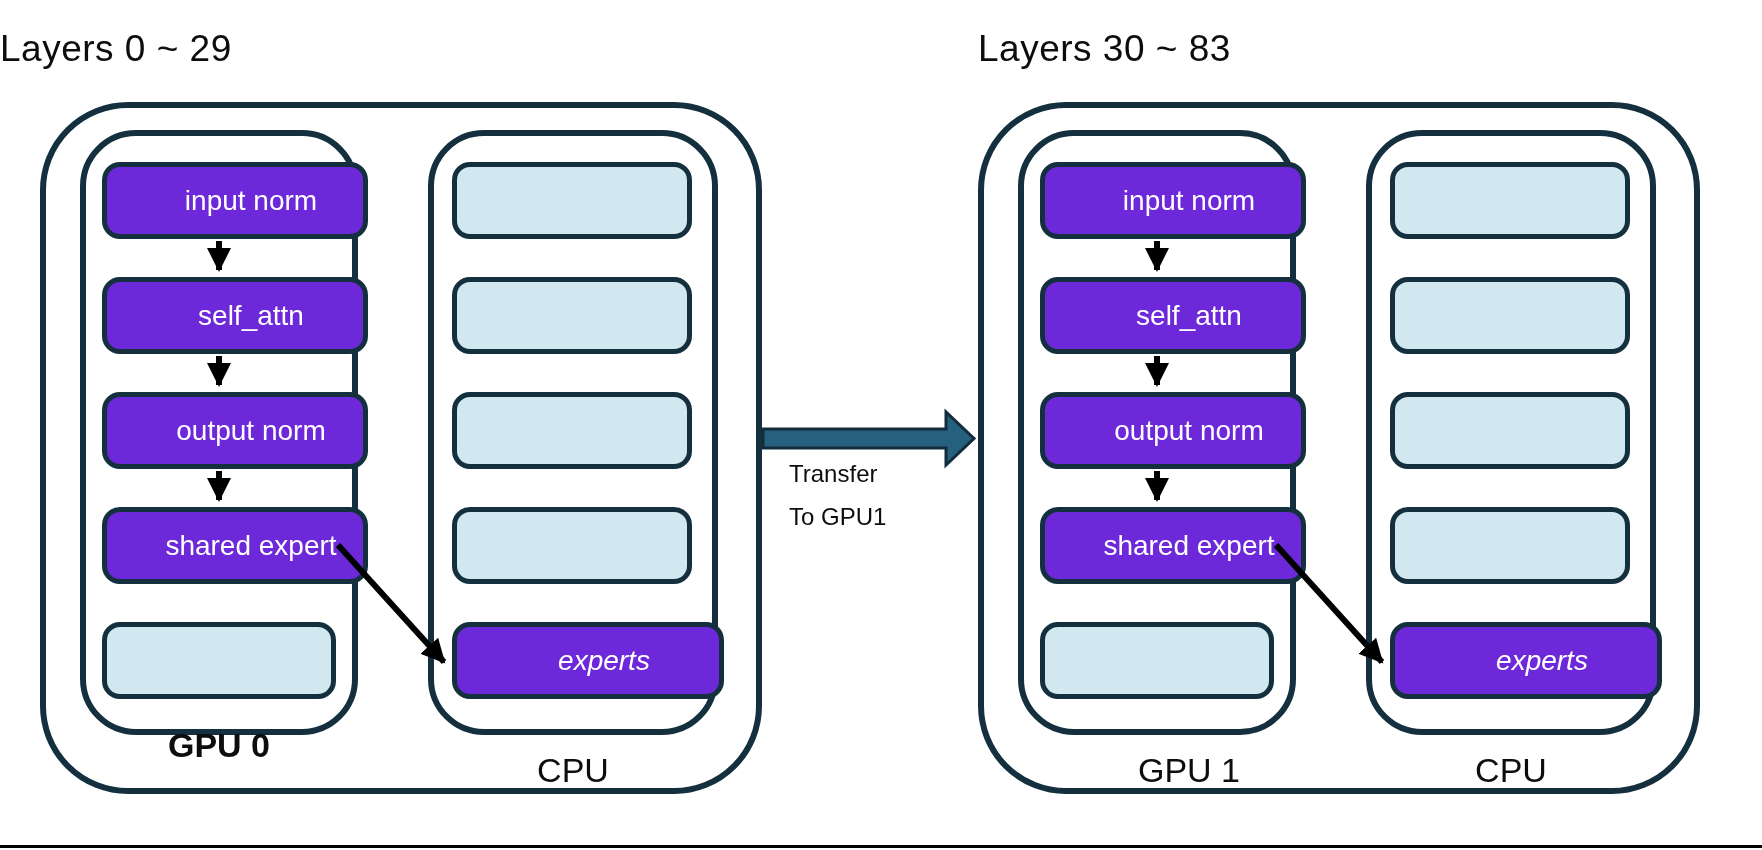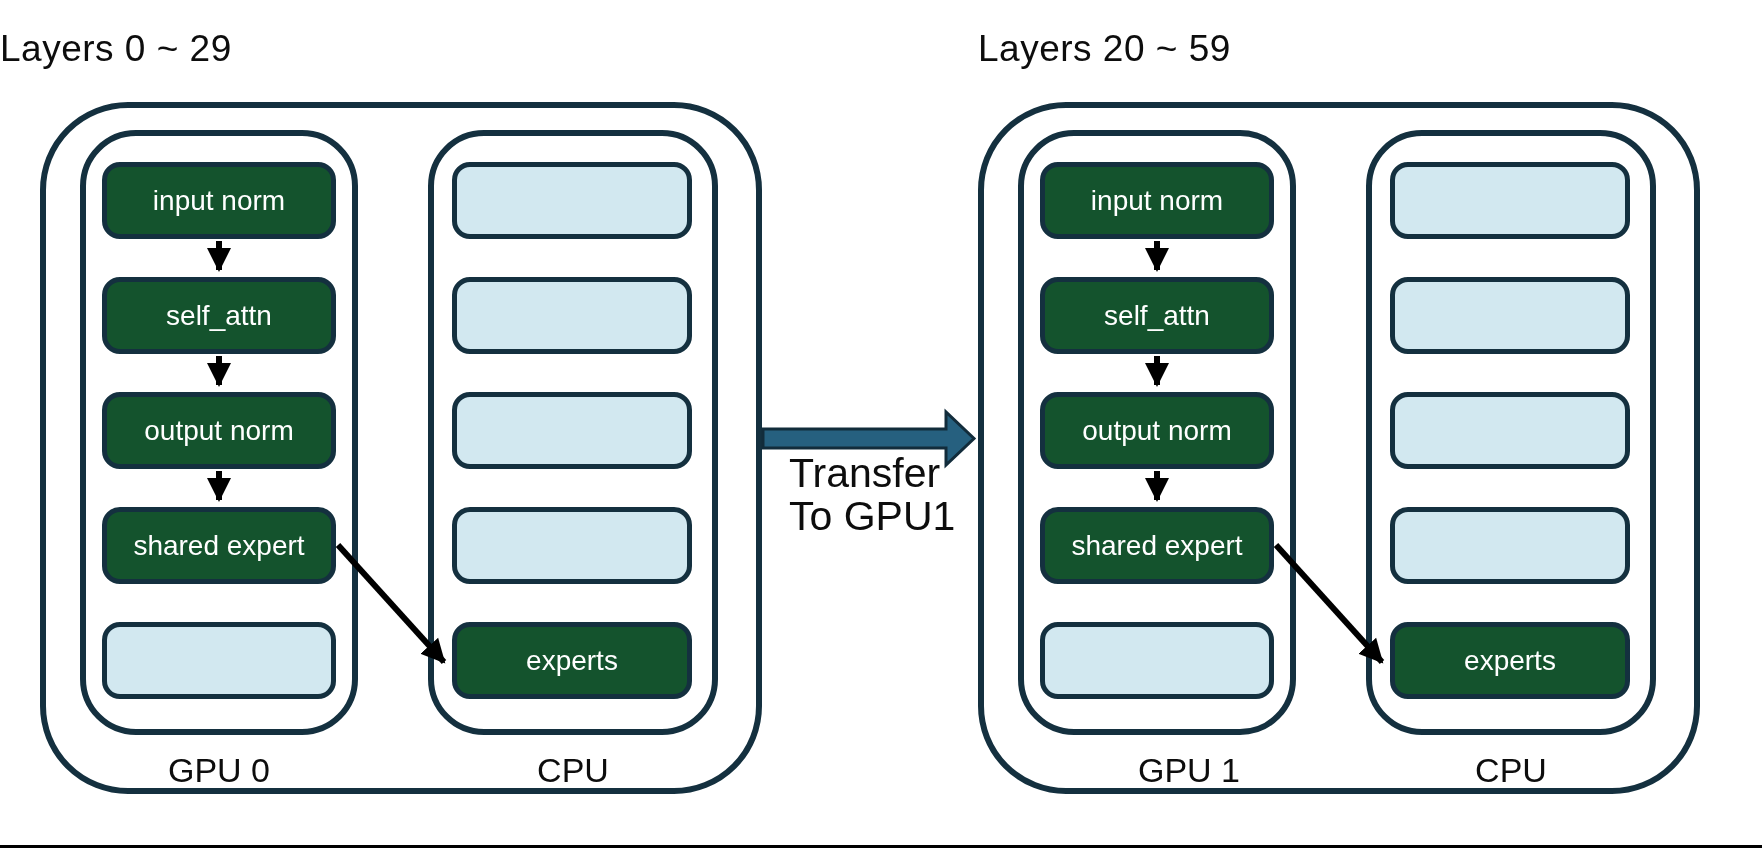--- a/index.html
+++ b/index.html
@@ -38,33 +38,33 @@
     position:absolute;
     height:67px;
     border:5px solid #14303f;
     border-radius:18px;
     display:flex;align-items:center;justify-content:center;
     font-size:28px;
     color:#ffffff;
     box-sizing:content-box;
   }
   .nbox.gpu{width:224px;}
-  .nbox.cpu{width:230px;}
-  .salmon{background:#14532d;}
+  .nbox.cpu{width:230px;font-style:italic;}
+  .salmon{background:#6d28d9;padding-left:32px;}
   .blue{background:#d2e8f0;}
   .devlabel{
     position:absolute;
     font-size:34px;
     color:#0d0d0d;
     text-align:center;
   }
   .transfer-text{
     position:absolute;
     left:789px;top:452px;
-    font-size:41px;
+    font-size:24px;
     line-height:43px;
     color:#0d0d0d;
     white-space:nowrap;
   }
   #arrows{position:absolute;left:0;top:0;pointer-events:none;}
   .bottom-rule{
     position:absolute;
     left:0;top:845px;width:1762px;height:3px;
     background:#000000;
   }
@@ -86,24 +86,24 @@
   <div class="nbox gpu salmon" style="left:102px;top:392px;">output norm</div>
   <div class="nbox gpu salmon" style="left:102px;top:507px;">shared expert</div>
   <div class="nbox gpu blue" style="left:102px;top:622px;"></div>
 
   <div class="nbox cpu blue" style="left:452px;top:162px;"></div>
   <div class="nbox cpu blue" style="left:452px;top:277px;"></div>
   <div class="nbox cpu blue" style="left:452px;top:392px;"></div>
   <div class="nbox cpu blue" style="left:452px;top:507px;"></div>
   <div class="nbox cpu salmon" style="left:452px;top:622px;">experts</div>
 
-  <div class="devlabel" style="left:80px;top:751px;width:278px;">GPU 0</div>
+  <div class="devlabel" style="left:80px;top:726px;width:278px;font-weight:bold;">GPU 0</div>
   <div class="devlabel" style="left:428px;top:751px;width:290px;">CPU</div>
 
-  <div class="title" style="left:978px;top:28px;width:722px;">Layers 20 ~ 59</div>
+  <div class="title" style="left:978px;top:28px;width:722px;">Layers 30 ~ 83</div>
 
   <div class="outer" style="left:978px;top:102px;"></div>
 
   <div class="inner gpu" style="left:1018px;top:130px;"></div>
   <div class="inner cpu" style="left:1366px;top:130px;"></div>
 
   <div class="nbox gpu salmon" style="left:1040px;top:162px;">input norm</div>
   <div class="nbox gpu salmon" style="left:1040px;top:277px;">self_attn</div>
   <div class="nbox gpu salmon" style="left:1040px;top:392px;">output norm</div>
   <div class="nbox gpu salmon" style="left:1040px;top:507px;">shared expert</div>

